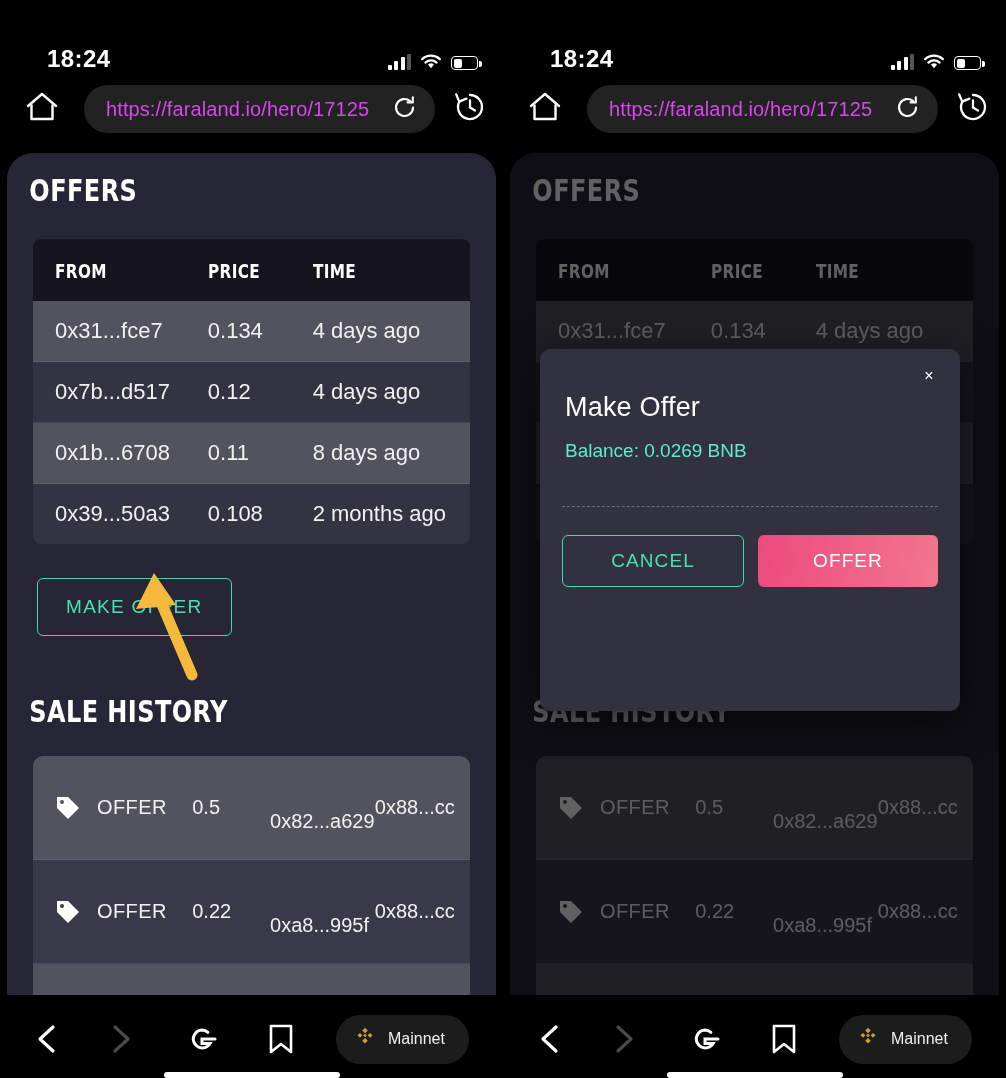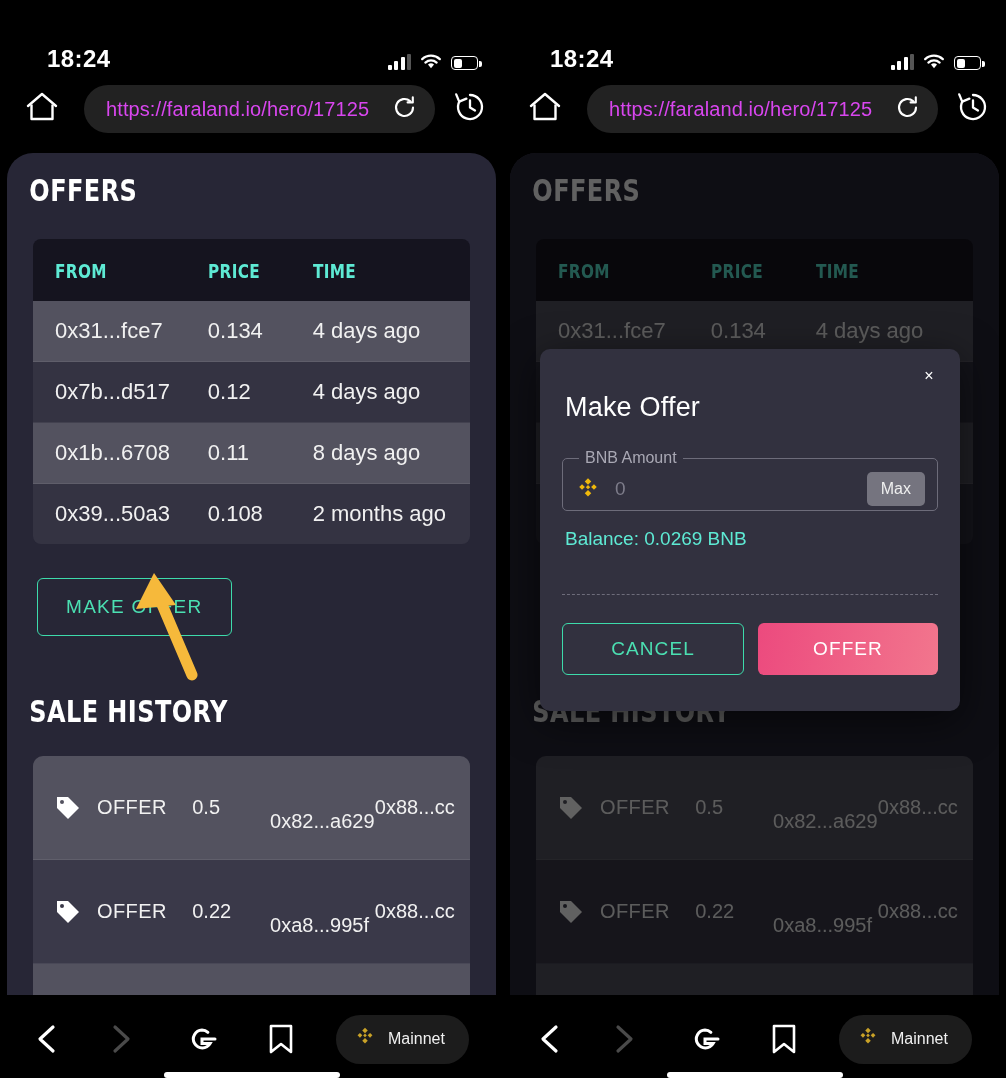--- a/index.html
+++ b/index.html
@@ -59,21 +59,21 @@
     font-weight: 800; font-style: normal;
     color: #ffffff; font-size: 31px; letter-spacing: .5px;
     padding-left: 26px;
     transform: scaleX(.86); transform-origin: left center;
   }
 
   
   .tablewrap { margin: 31px 26px 0 26px; border-radius: 8px; overflow: hidden; }
   table.offers { width: 100%; border-collapse: collapse; table-layout: fixed; }
   table.offers th {
-    background: #15141f; color: #5eead4; text-align: left;
+    background: #15141f; color: #ffffff; text-align: left;
     font-family: "DejaVu Sans Condensed","Liberation Sans", sans-serif;
     font-weight: 800; font-size: 20px; letter-spacing: .4px;
     padding: 20px 0 18px 0; height: 57px; margin-top: 6px;
   }
   table.offers th > span { display:inline-block; transform: scaleX(.85); transform-origin:left center; }
   table.offers td {
     color: #f1f1f1; font-size: 22px; padding: 17px 0; height: 53px;
     border-bottom: 1px solid rgba(255,255,255,.07);
   }
   table.offers tr.alt td { background: #53525f; }
@@ -484,36 +484,20 @@
         </div>
 
       </div>
 
       <div class="dim"></div>
 
       <div class="modal">
         <div class="modal-close">×</div>
         <div class="modal-title">Make Offer</div>
 
-        <fieldset class="amountbox">
-          <legend>BNB Amount</legend>
-          <span class="bnb-ic">
-            <svg width="26" height="26" viewBox="0 0 24 24">
-                <g fill="#f0b90b">
-                  <path d="M12 2l3 3-3 3-3-3z"></path>
-                  <path d="M6.5 7.5l2.6 2.6-2.6 2.6L3.9 10.1z"></path>
-                  <path d="M17.5 7.5l2.6 2.6-2.6 2.6-2.6-2.6z"></path>
-                  <path d="M12 13l3 3-3 3-3-3z"></path>
-                  <path d="M12 8.3l2 2-2 2-2-2z"></path>
-                </g>
-              </svg>
-          </span>
-          <span class="amount-val">0</span>
-          <button class="maxbtn">Max</button>
-        </fieldset>
 
         <div class="balance">Balance: 0.0269 BNB</div>
         <div class="dashline"></div>
 
         <div class="modal-actions">
           <button class="btn-cancel">CANCEL</button>
           <button class="btn-offer">OFFER</button>
         </div>
       </div>
     </div>

